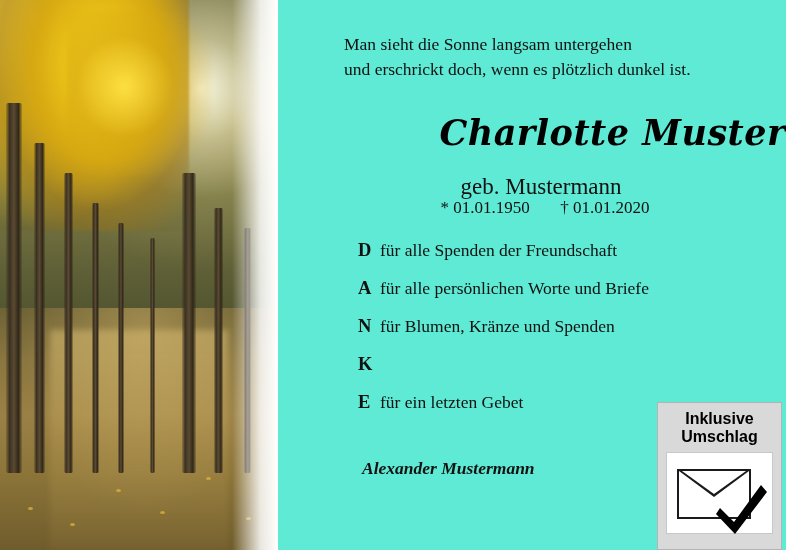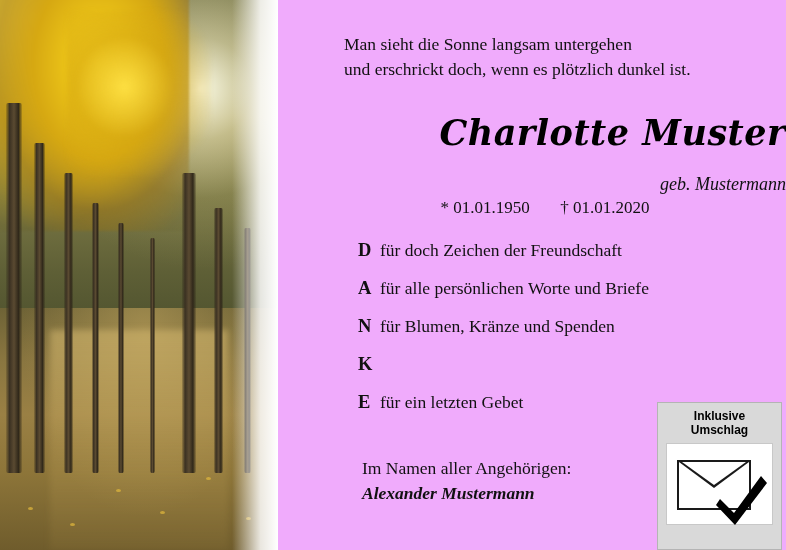--- a/index.html
+++ b/index.html
@@ -10,21 +10,21 @@
     width: 786px;
     height: 550px;
     background: #ffffff;
     font-family: "Liberation Serif", serif;
     overflow: hidden;
   }
   .card {
     position: relative;
     width: 786px;
     height: 550px;
-    background: #f0abfc;
+    background: #5eead4;
     overflow: hidden;
   }
 
   
   .photo {
     position: absolute;
     left: 0;
     top: 0;
     width: 278px;
     height: 550px;
@@ -116,24 +116,23 @@
     font-weight: bold;
     font-size: 35px;
     letter-spacing: 0.5px;
     color: #000000;
   }
   .maiden {
     position: absolute;
     left: 0;
     top: 174px;
     width: 100%;
-    text-align: right;
-    font-size: 18px;
-    color: #111111;
-    font-style: italic;
+    text-align: center;
+    font-size: 23px;
+    color: #111111;
   }
   .dates {
     position: absolute;
     left: 4px;
     top: 198px;
     width: 100%;
     text-align: center;
     font-size: 17px;
     color: #111111;
   }
@@ -181,21 +180,21 @@
     width: 125px;
     height: 148px;
     background: #d9d9d9;
     border: 1px solid #b4b4b4;
     box-sizing: border-box;
   }
   .badge-title {
     text-align: center;
     font-family: "Liberation Sans", sans-serif;
     font-weight: bold;
-    font-size: 12px;
+    font-size: 16px;
     line-height: 1.14;
     color: #000000;
     padding: 7px 2px 6px 2px;
   }
   .badge-art {
     position: relative;
     margin: 0 8px;
     height: 82px;
     background: #ffffff;
     border: 1px solid #c8c8c8;
@@ -281,41 +280,40 @@
 
     <div class="dates">
       <span>* 01.01.1950</span>
       <span class="gap"></span>
       <span>† 01.01.2020</span>
     </div>
 
     <div class="acrostic">
       <div class="acrostic-row">
         <span class="acrostic-letter">D</span>
-        <span class="acrostic-text">für doch Zeichen der Freundschaft</span>
+        <span class="acrostic-text">für alle Spenden der Freundschaft</span>
       </div>
       <div class="acrostic-row">
         <span class="acrostic-letter">A</span>
         <span class="acrostic-text">für alle persönlichen Worte und Briefe</span>
       </div>
       <div class="acrostic-row">
         <span class="acrostic-letter">N</span>
         <span class="acrostic-text">für Blumen, Kränze und Spenden</span>
       </div>
       <div class="acrostic-row">
         <span class="acrostic-letter">K</span>
       </div>
       <div class="acrostic-row">
         <span class="acrostic-letter">E</span>
         <span class="acrostic-text">für ein letzten Gebet</span>
       </div>
     </div>
 
     <div class="closing">
-      <div>Im Namen aller Angehörigen:</div>
       <div class="bold">Alexander Mustermann</div>
     </div>
 
     <div class="badge">
       <div class="badge-title">
         <div>Inklusive</div>
         <div>Umschlag</div>
       </div>
       <div class="badge-art">
         <div class="envelope"></div>

